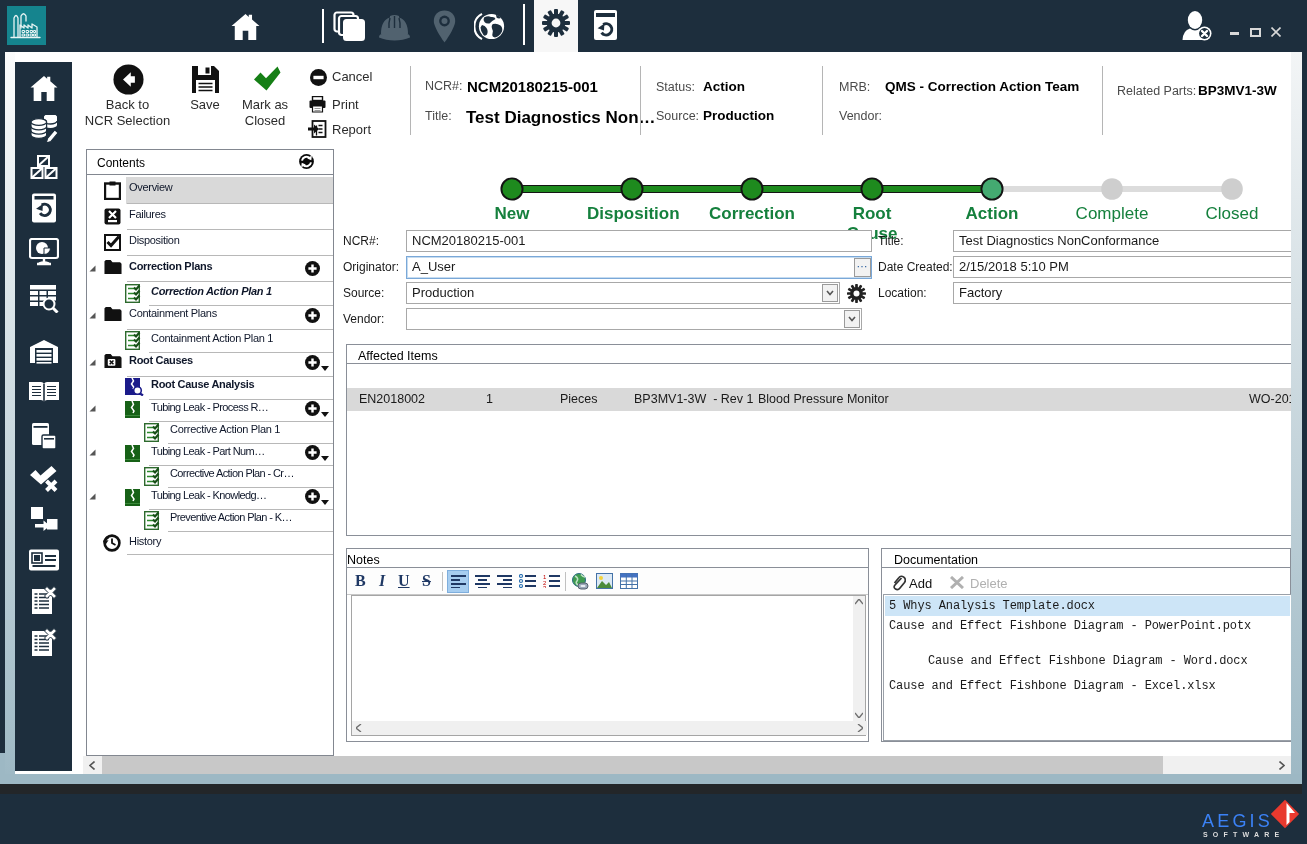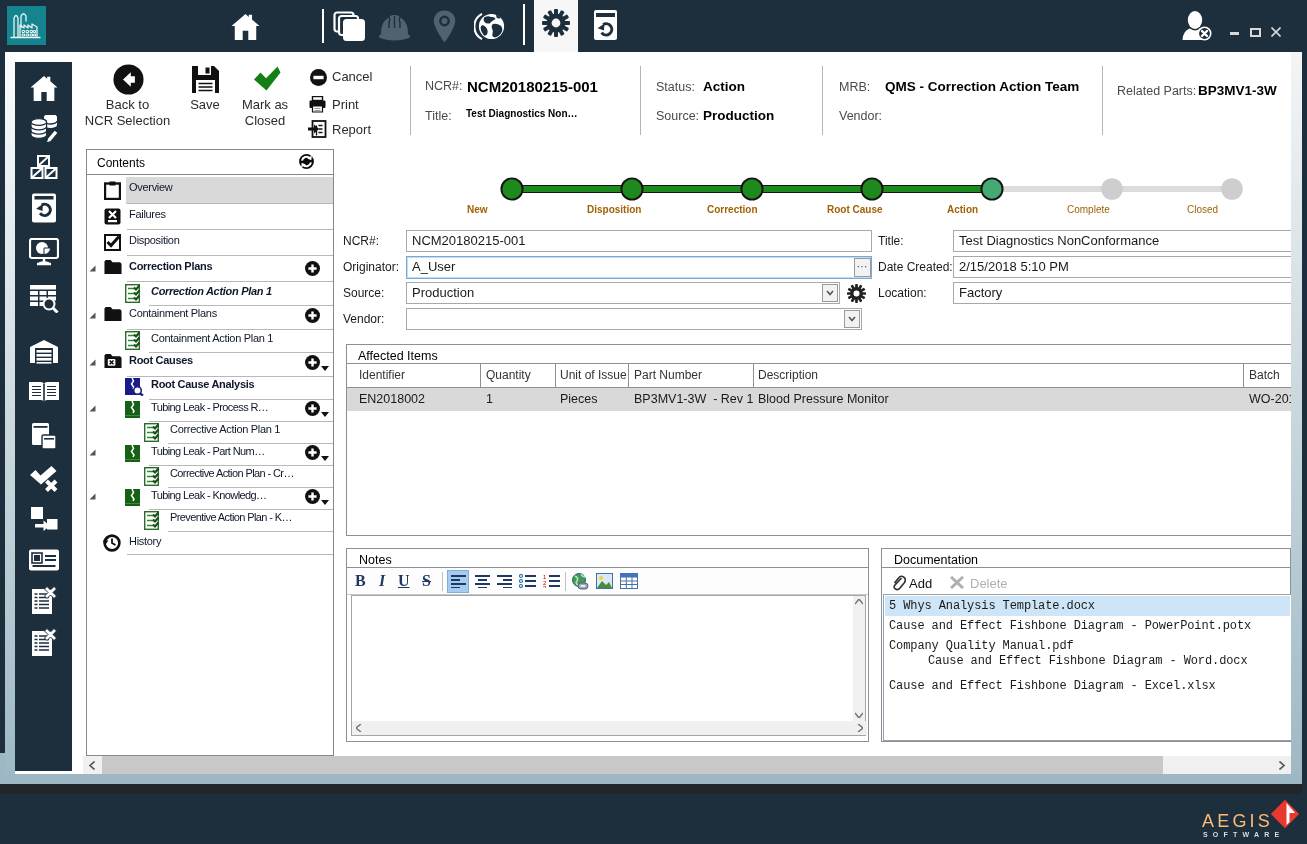--- a/index.html
+++ b/index.html
@@ -27,21 +27,21 @@
 
 #contents { left:86px; top:149px; width:248px; height:607px; border:1px solid #828790; background:#fff; }
 #contents .hdr { position:absolute; left:0; top:0; width:100%; height:25px; border-bottom:1px solid #828790; font-size:12px; color:#000; }
 .trow { position:absolute; font-size:11px; letter-spacing:-0.3px; color:#0f172a; white-space:nowrap; }
 .tline { position:absolute; height:1px; background:#b8b8b8; }
 
 .panel { position:absolute; border:1px solid #8a8f98; background:#fff; }
 .phdr { position:absolute; left:0; top:0; width:100%; font-size:12.5px; color:#000; }
 .flabel { position:absolute; font-size:12px; color:#1a1a1a; }
 .finput { position:absolute; border:1px solid #a8a8a8; background:#fff; font-size:13px; color:#1a1a1a; line-height:19px; padding-left:5px; white-space:nowrap; overflow:hidden; }
-.steplbl { position:absolute; font-size:10px; color:#a16207; text-align:left; width:90px; transform:translateX(-50%); }
+.steplbl { position:absolute; font-size:17px; color:#15803d; text-align:center; width:90px; transform:translateX(-50%); }
 .gcell { position:absolute; font-size:12.5px; color:#1a1a1a; white-space:nowrap; overflow:hidden; }
 .docitem { position:absolute; left:1px; font-size:12px; letter-spacing:-0.1px; color:#1a1a1a; padding-left:4px; width:405px; line-height:20px; }
 </style>
 </head>
 <body>
 <div id="stage">
   <div id="topbar" class="abs">
 
     <div class="abs" style="left:7px;top:6px;width:39px;height:39px;background:#15848e;">
       <svg width="39" height="39" viewBox="0 0 39 39">
@@ -294,21 +294,21 @@
     <svg class="abs" style="left:236px;top:68px;" width="19" height="18" viewBox="0 0 19 18">
       <rect x="4.5" y="1" width="13" height="16" fill="none" stroke="#111" stroke-width="1.8"></rect>
       <path d="M10.5 5.5 h4 M10.5 9 h4 M10.5 12.5 h4 M8.5 5.5 v10" stroke="#111" stroke-width="1.3"></path>
       <path d="M0 7.5 L6 7.5 L6 4.5 L11 9 L6 13.5 L6 10.5 L0 10.5 Z" fill="#111"></path>
     </svg>
     <div class="smallbtn" style="left:260px;top:70px;">Report</div>
     <div class="vdiv" style="left:338px;top:14px;height:69px;"></div>
     <div class="inflabel" style="left:353px;top:27px;">NCR#:</div>
     <div class="infval" style="left:395px;top:26px;font-size:15px;">NCM20180215-001</div>
     <div class="inflabel" style="left:353px;top:57px;">Title:</div>
-    <div class="infval" style="left:394px;top:56px;font-size:10px;text-align:center;">Test Diagnostics Non…</div>
+    <div class="infval" style="left:394px;top:56px;font-size:17px;text-align:center;">Test Diagnostics Non…</div>
     <div class="vdiv" style="left:568px;top:14px;height:69px;"></div>
     <div class="inflabel" style="left:584px;top:28px;">Status:</div>
     <div class="infval" style="left:631px;top:27px;">Action</div>
     <div class="inflabel" style="left:584px;top:57px;">Source:</div>
     <div class="infval" style="left:631px;top:56px;">Production</div>
     <div class="vdiv" style="left:750px;top:14px;height:69px;"></div>
     <div class="inflabel" style="left:767px;top:28px;">MRB:</div>
     <div class="infval" style="left:813px;top:27px;">QMS - Correction Action Team</div>
     <div class="inflabel" style="left:767px;top:57px;">Vendor:</div>
     <div class="vdiv" style="left:1030px;top:14px;height:69px;"></div>
@@ -572,46 +572,33 @@
     <div class="abs" style="left:504px;top:161px;width:16px;height:18px;background:#f2f2f2;border:1px solid #9a9a9a;">
       <svg width="14" height="16" viewBox="0 0 14 16">
           <path d="M4 6 L7 9.5 L10 6" fill="none" stroke="#555" stroke-width="1.6"></path>
         </svg>
     </div>
 
     <div class="panel" style="left:6px;top:195px;width:946px;height:192px;">
       <div class="phdr" style="height:19px;border-bottom:1px solid #8a8f98;">
           <span style="position:absolute;left:11px;top:4px;">Affected Items</span>
         </div>
-      <div class="abs" style="left:0;top:19px;width:100%;height:24px;border-bottom:1px solid #8a8f98;">
-        <div class="gcell" style="left:12px;top:4px;color:#333;font-size:12px;">Identifier</div>
-        <div class="gcell" style="left:139px;top:4px;color:#333;font-size:12px;">Quantity</div>
-        <div class="gcell" style="left:213px;top:4px;color:#333;font-size:12px;">Unit of Issue</div>
-        <div class="gcell" style="left:287px;top:4px;color:#333;font-size:12px;">Part Number</div>
-        <div class="gcell" style="left:411px;top:4px;color:#333;font-size:12px;">Description</div>
-        <div class="gcell" style="left:902px;top:4px;color:#333;font-size:12px;">Batch</div>
-        <div class="abs" style="left:133px;top:0;width:1px;height:24px;background:#8a8f98;"></div>
-        <div class="abs" style="left:208px;top:0;width:1px;height:24px;background:#8a8f98;"></div>
-        <div class="abs" style="left:281px;top:0;width:1px;height:24px;background:#8a8f98;"></div>
-        <div class="abs" style="left:406px;top:0;width:1px;height:24px;background:#8a8f98;"></div>
-        <div class="abs" style="left:896px;top:0;width:1px;height:24px;background:#8a8f98;"></div>
-      </div>
       <div class="abs" style="left:0;top:43px;width:100%;height:23px;background:#d9d9d9;">
         <div class="gcell" style="left:12px;top:4px;">EN2018002</div>
         <div class="gcell" style="left:139px;top:4px;">1</div>
         <div class="gcell" style="left:213px;top:4px;">Pieces</div>
         <div class="gcell" style="left:287px;top:4px;">BP3MV1-3W&nbsp; - Rev 1</div>
         <div class="gcell" style="left:411px;top:4px;">Blood Pressure Monitor</div>
         <div class="gcell" style="left:902px;top:4px;">WO-2018</div>
       </div>
     </div>
 
     <div class="panel" style="left:6px;top:399px;width:523px;height:194px;">
       <div class="phdr" style="height:19px;border-bottom:1px solid #8a8f98;">
-          <span style="position:absolute;left:12px;top:4px;">Notes</span>
+          <span style="position:absolute;left:0;top:4px;">Notes</span>
         </div>
       <div class="abs" id="ntb" style="left:0;top:19px;width:100%;height:27px;border-bottom:1px solid #c8c8c8;background:#fdfdfd;">
         <div class="abs" style="left:8px;top:4px;font-family:'Liberation Serif',serif;font-size:16px;font-weight:bold;color:#1f3864;">B</div>
         <div class="abs" style="left:32px;top:4px;font-family:'Liberation Serif',serif;font-size:16px;font-style:italic;font-weight:bold;color:#1f3864;">I</div>
         <div class="abs" style="left:51px;top:4px;font-family:'Liberation Serif',serif;font-size:16px;font-weight:bold;color:#1f3864;text-decoration:underline;">U</div>
         <div class="abs" style="left:75px;top:4px;font-family:'Liberation Serif',serif;font-size:16px;font-weight:bold;color:#1f3864;text-decoration:line-through;">S</div>
         <div class="abs" style="left:95px;top:4px;width:1px;height:19px;background:#c0c0c0;"></div>
         <div class="abs" style="left:100px;top:2px;width:22px;height:23px;background:#a6cdf0;border:1px solid #7eaedd;">
           <svg class="abs" style="left:3px;top:4px;" width="15" height="13">
               <g stroke="#1f3864" stroke-width="2">
@@ -693,21 +680,20 @@
         <path d="M11.5 4 L5 11 Q3 13.5 5.5 15 Q8 16.5 10 14 L14.5 8.5 Q16.5 5.5 13.8 3.2 Q11 1 8.8 3.8 L4.5 9" fill="none" stroke="#333" stroke-width="1.7"></path>
       </svg>
       <div class="abs" style="left:27px;top:27px;font-size:13px;color:#111;font-weight:normal;">Add</div>
       <svg class="abs" style="left:68px;top:27px;" width="14" height="13" viewBox="0 0 14 13">
         <path d="M1 1 L13 12 M13 1 L1 12" stroke="#b0b0b0" stroke-width="3"></path>
       </svg>
       <div class="abs" style="left:88px;top:27px;font-size:13px;color:#b0b0b0;">Delete</div>
       <div class="abs" style="left:1px;top:45px;width:412px;height:147px;border:1px solid #9aa0a8;border-right:none;background:#fff;font-family:Liberation Mono, monospace;">
         <div class="docitem" style="top:1px;background:#cde5f7;">5 Whys Analysis Template.docx</div>
         <div class="docitem" style="top:21px;">Cause and Effect Fishbone Diagram - PowerPoint.potx</div>
-        <div class="docitem" style="top:41px;">Company Quality Manual.pdf</div>
         <div class="docitem" style="top:56px;margin-left:39px;">Cause and Effect Fishbone Diagram - Word.docx</div>
         <div class="docitem" style="top:81px;">Cause and Effect Fishbone Diagram - Excel.xlsx</div>
       </div>
     </div>
   </div>
   <div id="hscroll" class="abs" style="left:83px;top:756px;width:1208px;height:18px;background:#f0f0f0;">
     <svg class="abs" style="left:6px;top:5px;" width="6" height="9">
         <path d="M5.5 0.5 L1 4.5 L5.5 8.5" fill="none" stroke="#555" stroke-width="1.6"></path>
       </svg>
     <div class="abs" style="left:19px;top:0;width:1061px;height:18px;background:#c8c8c8;"></div>
@@ -716,21 +702,21 @@
       </svg>
   </div>
   <div id="leftnavy" class="abs"></div>
   <div id="leftlight" class="abs"></div>
   <div id="rightlight" class="abs"></div>
   <div id="rightnavy" class="abs"></div>
   <div id="bottomlight" class="abs"></div>
   <div class="abs" style="left:0;top:753px;width:5px;height:21px;background:#9db8c4;"></div>
   <div id="darkstrip" class="abs"></div>
   <div id="footer" class="abs">
-    <div class="abs" style="left:1202px;top:17px;font-size:18px;color:#fdba74;letter-spacing:3.2px;">AEGIS</div>
+    <div class="abs" style="left:1202px;top:17px;font-size:18px;color:#3b82f6;letter-spacing:3.2px;">AEGIS</div>
     <div class="abs" style="left:1203px;top:37px;font-size:7px;font-weight:bold;color:#ddd;letter-spacing:5.2px;">SOFTWARE</div>
     <svg class="abs" style="left:1268px;top:3px;" width="34" height="34" viewBox="0 0 34 34">
       <rect x="7" y="7" width="20" height="20" transform="rotate(45 17 17)" fill="#e8392e"></rect>
       <path d="M17 3 L31 17 L17 17 Z" fill="#1d2e3d" opacity="0"></path>
       <path d="M18.5 6 L18.5 28 L21.5 25 L21.5 16 L27 16 Z" fill="#fff" transform="rotate(0 17 17)"></path>
     </svg>
   </div>
 </div>
 
 </body></html>

